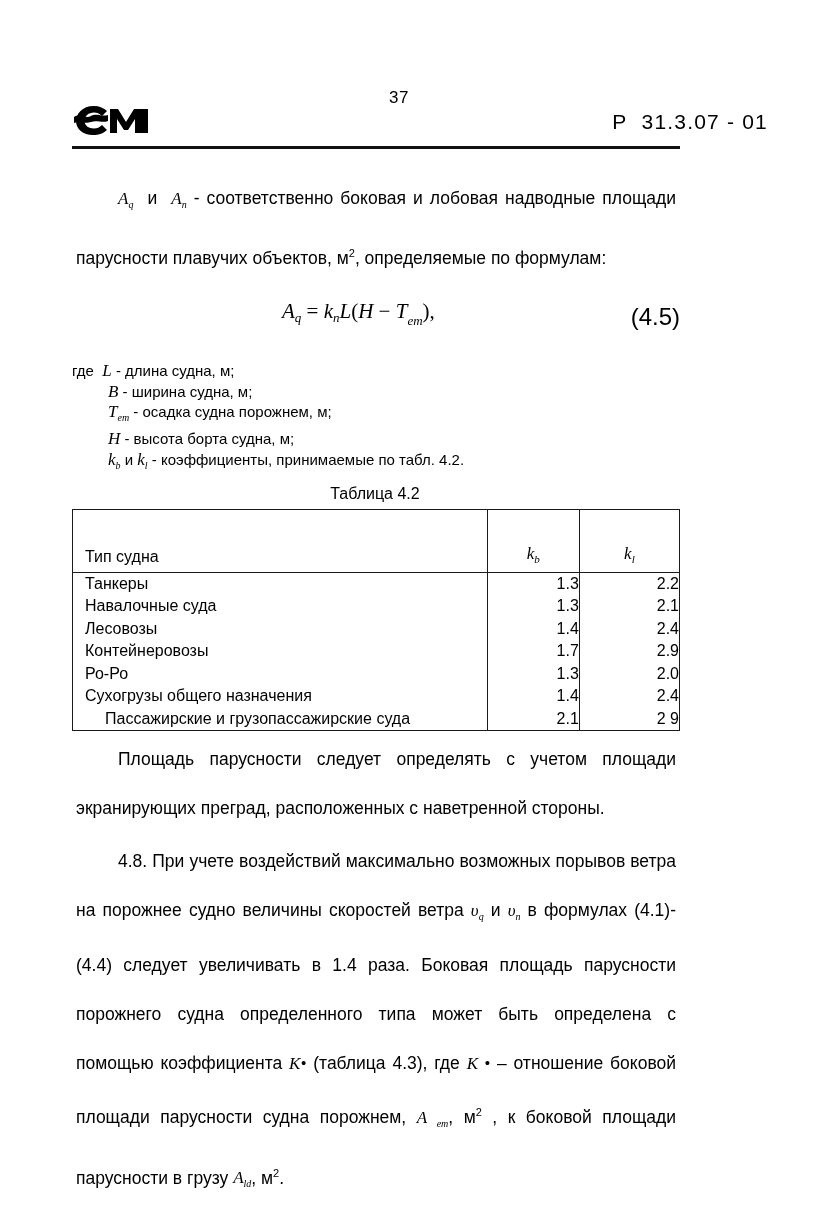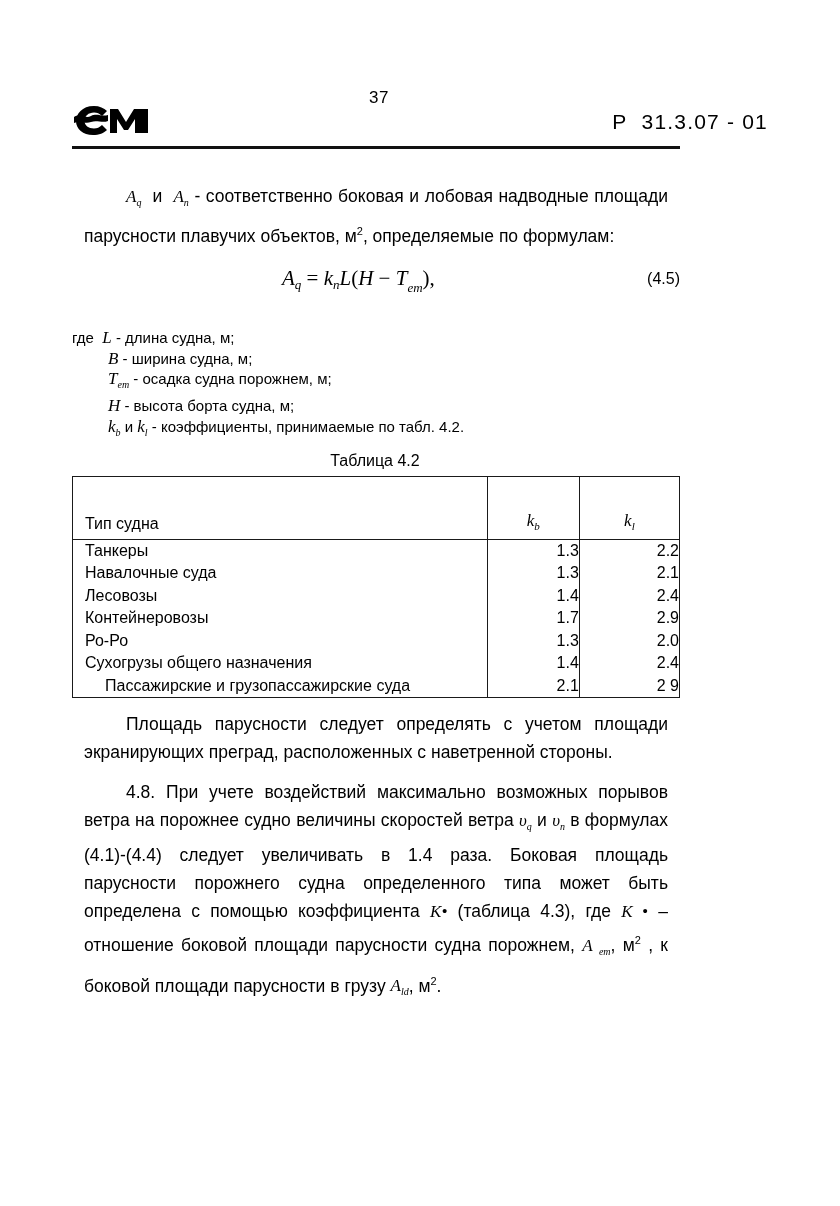--- a/index.html
+++ b/index.html
@@ -33,20 +33,21 @@
     height: 150px;
   }
   .page-number {
     position: absolute;
     left: 0;
     top: 88px;
     width: 758px;
     text-align: center;
     font-size: 17px;
     letter-spacing: 0.5px;
+    padding-left: 20px;
   }
   .doc-code {
     position: absolute;
     right: 72px;
     top: 110px;
     font-size: 21px;
     letter-spacing: 1.2px;
     white-space: pre;
   }
   .logo {
@@ -69,23 +70,23 @@
 
   
   .content {
     position: absolute;
     left: 72px;
     top: 170px;
     width: 608px;
   }
 
   p.body {
-    margin: 12px;
+    margin: 4px;
     font-size: 17.5px;
-    line-height: 28px;
+    line-height: 49px;
     text-align: justify;
     text-justify: inter-word;
   }
   p.body.indent { text-indent: 42px; }
 
   .mathvar {
     font-family: "Liberation Serif", serif;
     font-style: italic;
     font-size: 17px;
   }
@@ -114,21 +115,21 @@
   }
   .formula .sb  { font-size: 13px; vertical-align: -4px; font-style: italic; }
   .formula .sb2 { font-size: 13px; vertical-align: -7px; font-style: italic; }
   .formula .op  { font-style: normal; }
   .eqno {
     position: absolute;
     right: 0;
     top: 4px;
     font-family: "Liberation Sans", sans-serif;
     font-style: normal;
-    font-size: 16px;
+    font-size: 24px;
   }
 
   
   .defs {
     margin-top: 10px;
     font-size: 15px;
     line-height: 20.5px;
   }
   .def-line { white-space: nowrap; }
   .def-line .lead { display: inline-block; }

